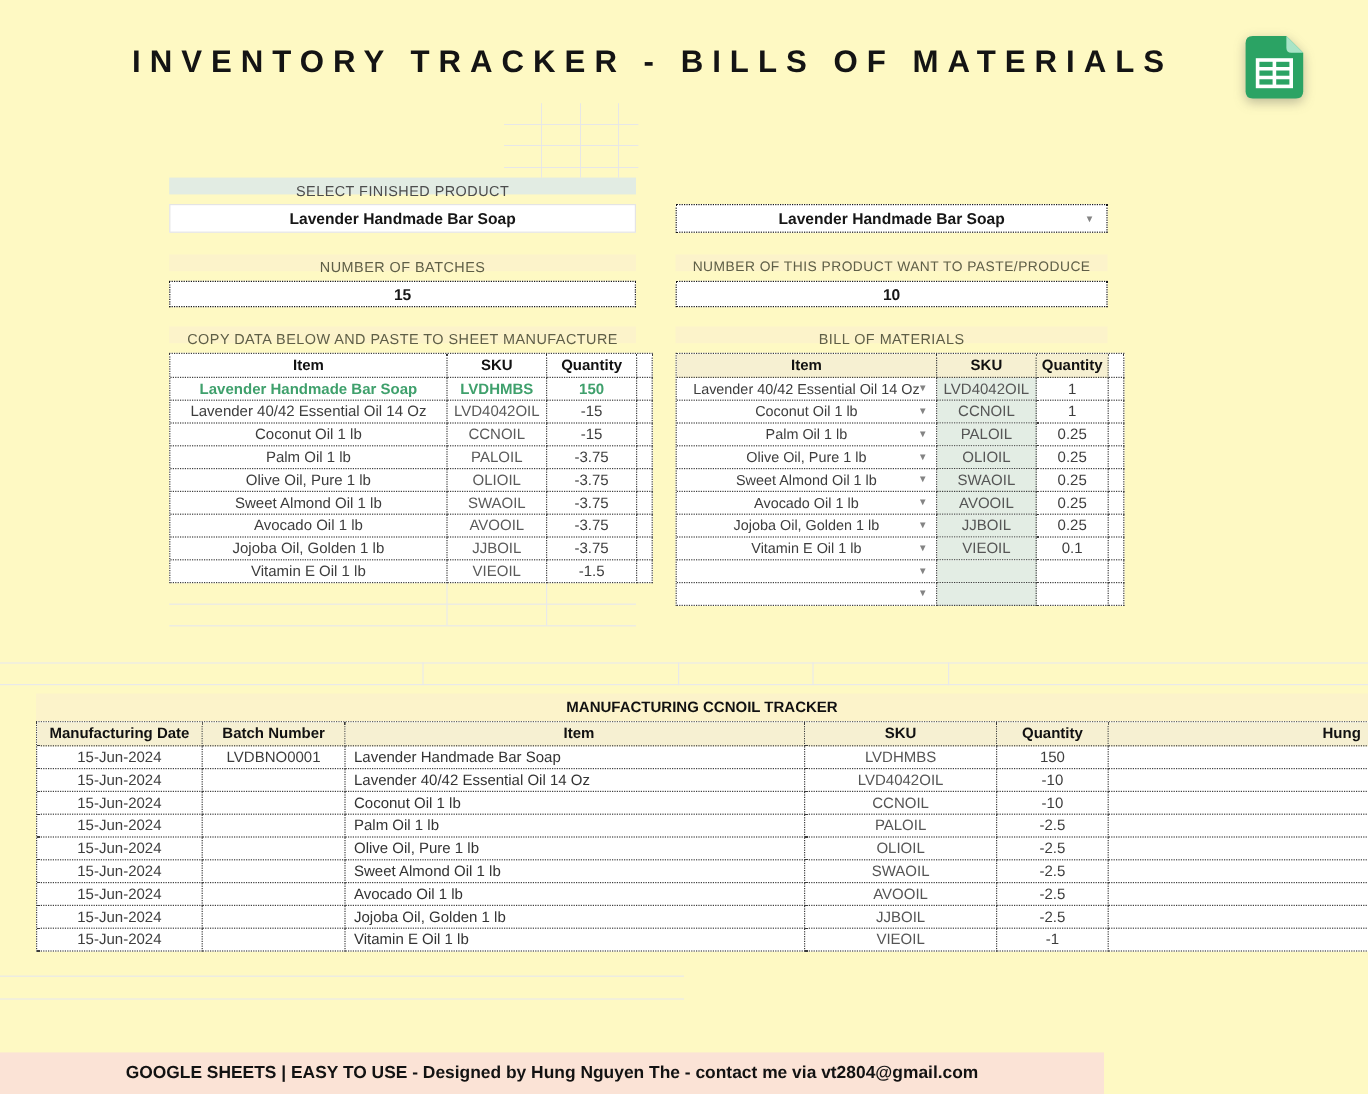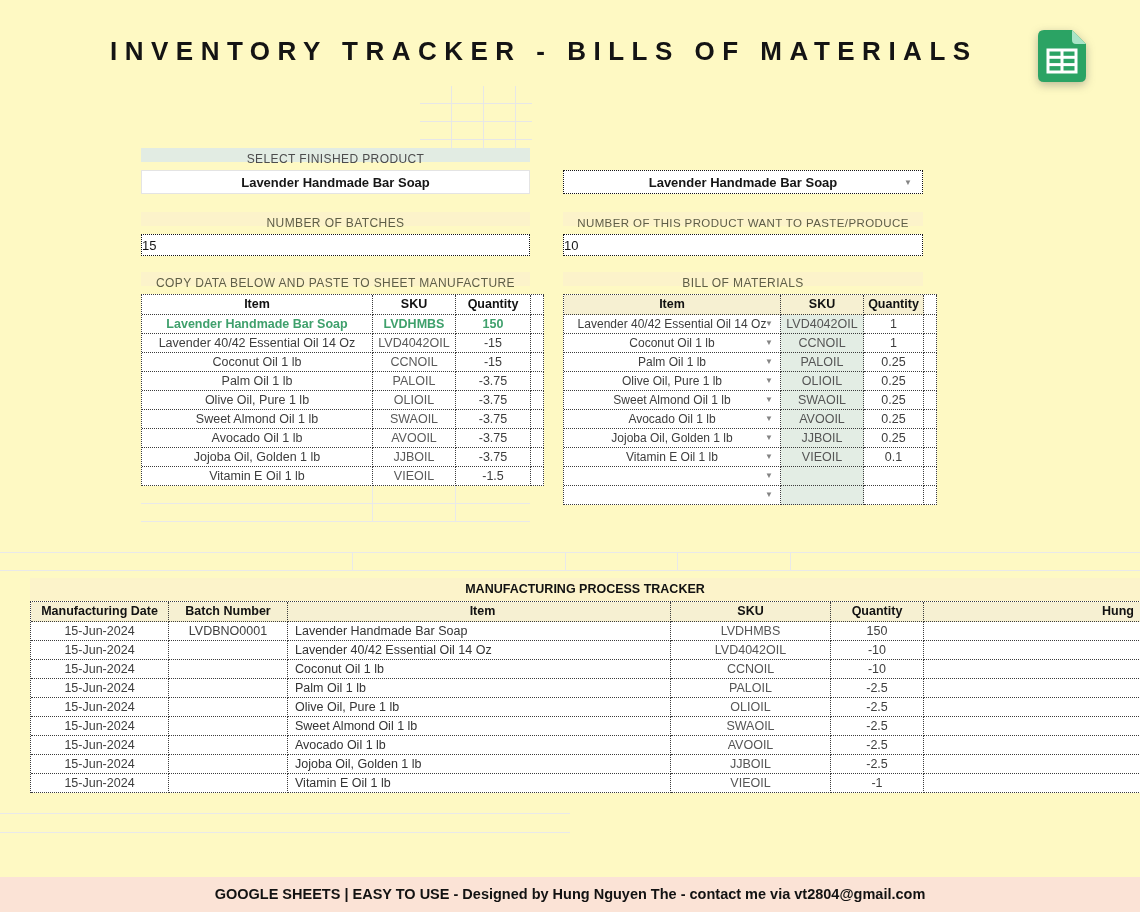--- a/index.html
+++ b/index.html
@@ -25,21 +25,21 @@
   .hdr{height:14px;line-height:22px;text-align:center;font-size:12px;color:#5e5e46;
        letter-spacing:.4px;}
   .hdr.green{background:#e2ece3;color:#4c4c4c;}
   .hdr.yellow{background:#fcf3ca;}
   .product-row{height:24px;line-height:24px;text-align:center;font-size:13px;font-weight:700;
        color:#161616;background:#fff;}
   .product-row.plain{border:1px solid #e4e4e4;}
   .product-row.dotted{border:1px dotted #161616;}
   .dd-arrow{color:#848484;font-size:8px;}
   .arrow-abs{position:absolute;top:0;}
-  .value-cell{height:22px;line-height:21px;text-align:left;font-size:13px;font-weight:400;
+  .value-cell{height:22px;line-height:21px;text-align:center;font-size:13px;font-weight:700;
        color:#161616;border:1px dotted #161616;background:#fff;}
 
   
   .sheet-table{position:absolute;border-top:1px dotted #3c3c3c;border-left:1px dotted #3c3c3c;
        background:#fff;}
   .trow{display:flex;}
   .cell{box-sizing:border-box;border-right:1px dotted #3c3c3c;border-bottom:1px dotted #3c3c3c;
        height:19px;line-height:18px;font-size:12.5px;color:#3d3d3d;text-align:center;
        overflow:hidden;white-space:nowrap;}
   .thead .cell{height:20px;line-height:19px;font-weight:700;color:#111;font-size:12.5px;}
@@ -56,21 +56,21 @@
 
   
   .trk-band{position:absolute;left:30px;top:578px;width:1110px;height:23px;line-height:23px;
        background:#fcf3ca;text-align:center;font-size:12.5px;font-weight:700;color:#111;}
   .t-date{width:138px;}  .t-batch{width:119px;}
   .t-item{width:383px;text-align:left;padding-left:7px;color:#333;}
   .t-sku{width:160px;color:#555;}  .t-qty{width:93px;}
   .t-note{width:217px;}
   .thead .t-note{text-align:right;padding-right:6px;}
 
-  .footer{position:absolute;left:0;top:877px;width:1140px;height:35px;line-height:35px;
+  .footer{position:absolute;left:0;top:877px;width:920px;height:35px;line-height:35px;
        background:#fbe3d6;text-align:center;font-size:14.5px;font-weight:700;color:#121212;}
 </style>
 </head>
 <body>
 
 <div class="canvas">
 
   <div class="title">INVENTORY TRACKER - BILLS OF MATERIALS</div>
 
   <div class="sheets-icon">
@@ -246,21 +246,21 @@
         </div>
         <div class="trow">
           <div class="cell b-item"><span></span><span class="dd-arrow">▼</span></div>
           <div class="cell b-sku"></div>
           <div class="cell b-qty"></div>
           <div class="cell b-stub"></div>
         </div>
       </div>
   </div>
 
-  <div class="trk-band">MANUFACTURING PROCESS TRACKER</div>
+  <div class="trk-band">MANUFACTURING CCNOIL TRACKER</div>
   <div class="sheet-table" style="left:30px;top:601px;">
     <div class="trow thead paleyellow">
       <div class="cell t-date">Manufacturing Date</div>
       <div class="cell t-batch">Batch Number</div>
       <div class="cell t-item" style="text-align:center;">Item</div>
       <div class="cell t-sku" style="color:#111;">SKU</div>
       <div class="cell t-qty">Quantity</div>
       <div class="cell t-note">Hung</div>
     </div>
     <div id="trk-rows">

